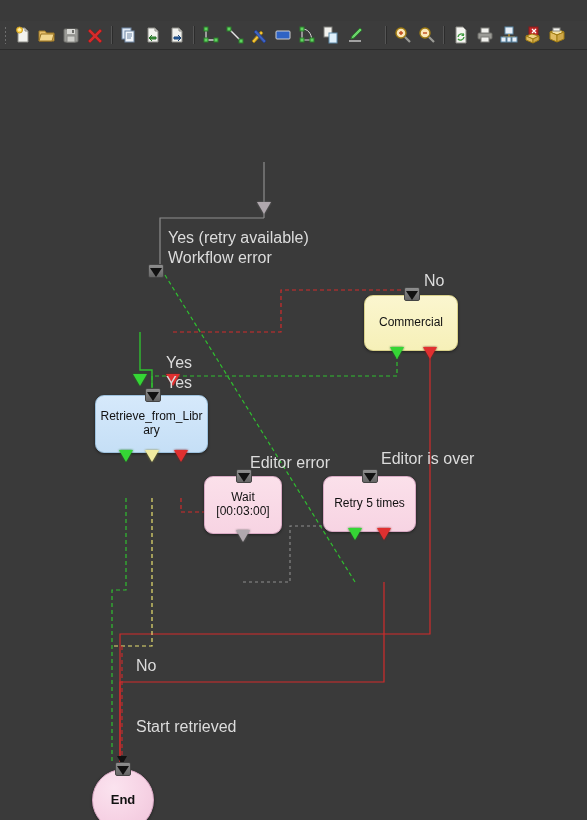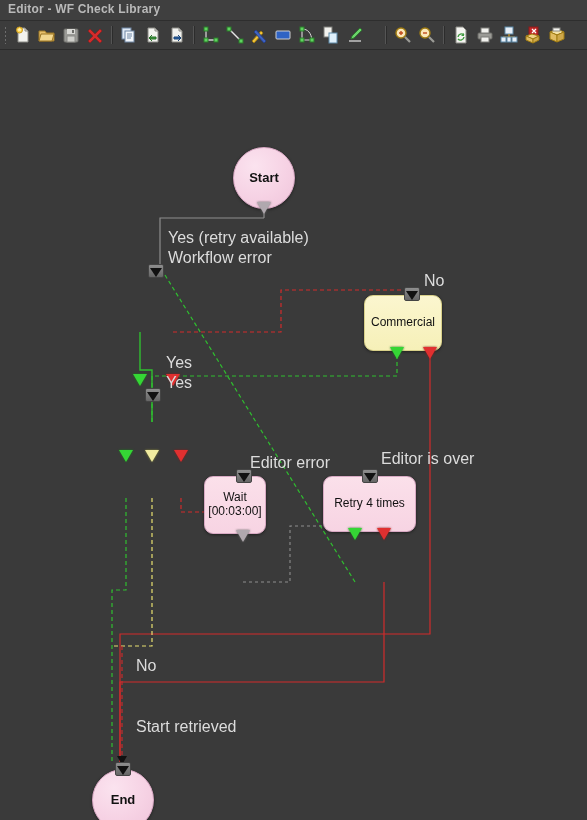--- a/index.html
+++ b/index.html
@@ -142,23 +142,20 @@
     color: #dcdcdc;
     white-space: pre-line;
     line-height: 1.25;
   }
 </style>
 </head>
 <body>
 
 <div id="app">
 
-  <div id="titlebar">
-    <div class="title">Editor - WF Check Library</div>
-  </div>
 
   <div id="toolbar">
 
     <div class="grip"></div>
 
     <div class="tbtn" title="New">
       <svg width="18" height="18" viewBox="0 0 18 18">
         <path d="M4 2h7l3 3v11H4z" fill="#f2f2ee" stroke="#8a8a85"></path>
         <path d="M11 2v3h3z" fill="#d6d6d0" stroke="#8a8a85"></path>
         <circle cx="5.5" cy="4" r="3" fill="#ffd34d" stroke="#c79a20"></circle>
@@ -344,50 +341,51 @@
       <path d="M384,532 L384,632 L120,632 L120,714" stroke="#d12b2b" stroke-width="1.2" fill="none"></path>
 
       <path d="M126,448 L126,540 L112,540 L112,714" stroke="#2fbe2f" stroke-width="1.2" fill="none" stroke-dasharray="4,3"></path>
 
       <path d="M152,448 L152,596 L112,596" stroke="#e8e070" stroke-width="1.2" fill="none" stroke-dasharray="4,3"></path>
 
       <path d="M122,596 L122,716" stroke="#d12b2b" stroke-width="1.1" fill="none" stroke-dasharray="4,3"></path>
       <path d="M122,706 l-5,0 l5,9 l5,-9 z" fill="#111"></path>
     </svg>
 
-    <div class="node terminal" style="left:233px; top:97px; width:62px; height:62px;">
-      <span class="lbl">Start</span>
-    </div>
     <div class="outtri gray" style="left:257px; top:152px;"></div>
 
     <div class="inport" style="left:148px; top:214px;"></div>
     <div class="outtri green" style="left:133px; top:324px;"></div>
     <div class="outtri red" style="left:166px; top:324px;"></div>
 
-    <div class="node box yellow" style="left:364px; top:245px; width:78px; height:56px;">
+    <div class="node box yellow" style="left:364px; top:245px; width:94px; height:56px;">
       <span class="lbl">Commercial</span>
     </div>
     <div class="inport" style="left:404px; top:237px;"></div>
     <div class="outtri green" style="left:390px; top:297px;"></div>
     <div class="outtri red" style="left:423px; top:297px;"></div>
 
+    <div class="node box blue" style="left:95px; top:345px; width:113px; height:58px;">
+      <span class="lbl">Retrieve_from_Libr
+ary</span>
+    </div>
     <div class="inport" style="left:145px; top:338px;"></div>
     <div class="outtri green" style="left:119px; top:400px;"></div>
     <div class="outtri yellow" style="left:145px; top:400px;"></div>
     <div class="outtri red" style="left:174px; top:400px;"></div>
 
-    <div class="node box pink" style="left:204px; top:426px; width:62px; height:58px;">
+    <div class="node box pink" style="left:204px; top:426px; width:78px; height:58px;">
       <span class="lbl">Wait
 [00:03:00]</span>
     </div>
     <div class="inport" style="left:236px; top:419px;"></div>
     <div class="outtri gray" style="left:236px; top:480px;"></div>
 
     <div class="node box pink" style="left:323px; top:426px; width:93px; height:56px;">
-      <span class="lbl">Retry 4 times</span>
+      <span class="lbl">Retry 5 times</span>
     </div>
     <div class="inport" style="left:362px; top:419px;"></div>
     <div class="outtri green" style="left:348px; top:478px;"></div>
     <div class="outtri red" style="left:377px; top:478px;"></div>
 
     <div class="node terminal" style="left:92px; top:719px; width:62px; height:62px;">
       <span class="lbl">End</span>
     </div>
     <div class="inport" style="left:115px; top:712px;"></div>
 

